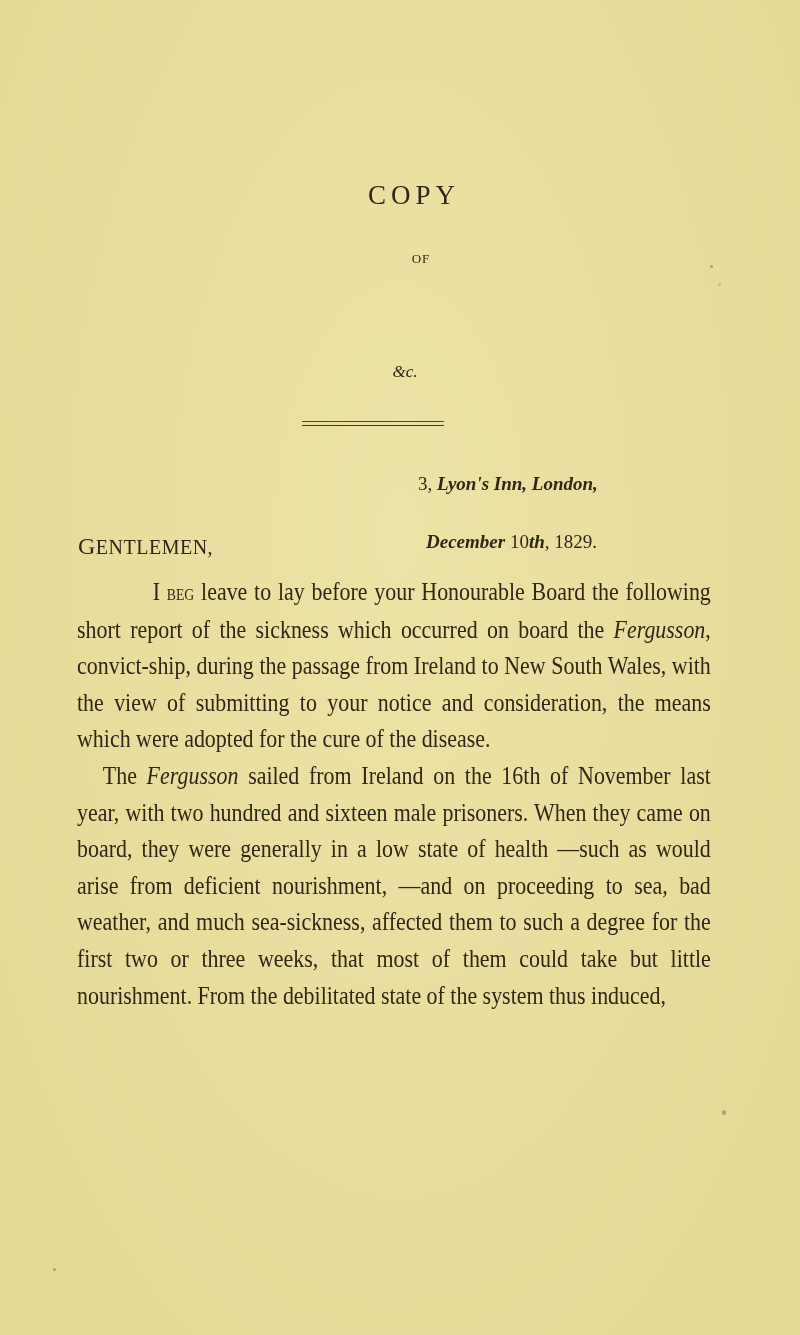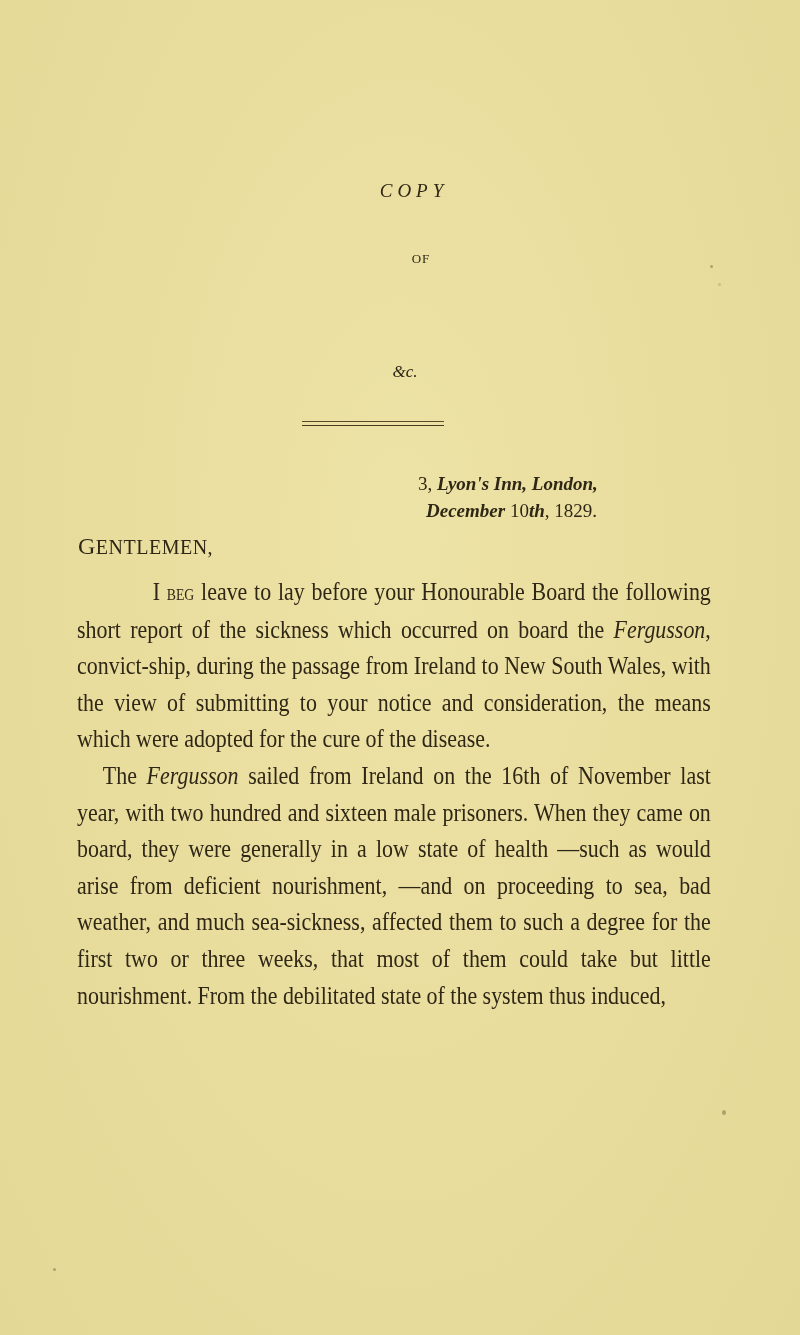--- a/index.html
+++ b/index.html
@@ -19,25 +19,24 @@
     .page {
       position: absolute;
       left: 0; top: 0;
       width: 800px; height: 1335px;
     }
     .title-copy {
       position: absolute;
       left: 0; width: 100%;
       top: 180px;
       text-align: center;
-      font-size: 19px;
+      font-size: 27px;
       letter-spacing: 5px;
       padding-left: 28px;
       box-sizing: border-box;
-      font-style: italic;
     }
     .title-of {
       position: absolute;
       left: 16px; width: 100%;
       top: 251px;
       text-align: center;
       font-size: 13px;
       letter-spacing: 1px;
       padding-left: 10px;
       box-sizing: border-box;
@@ -73,20 +72,21 @@
     }
     .address {
       position: absolute;
       left: 418px;
       top: 470px;
       font-size: 19px;
       line-height: 27px;
     }
     .address .line2 {
       padding-left: 8px;
+      margin-top: 31px;
     }
     .address i { font-style: italic; font-weight: bold; }
     .salutation {
       position: absolute;
       left: 78px;
       top: 533px;
       font-size: 20px;
       letter-spacing: 0.5px;
     }
     .salutation .big { font-size: 24px; }

